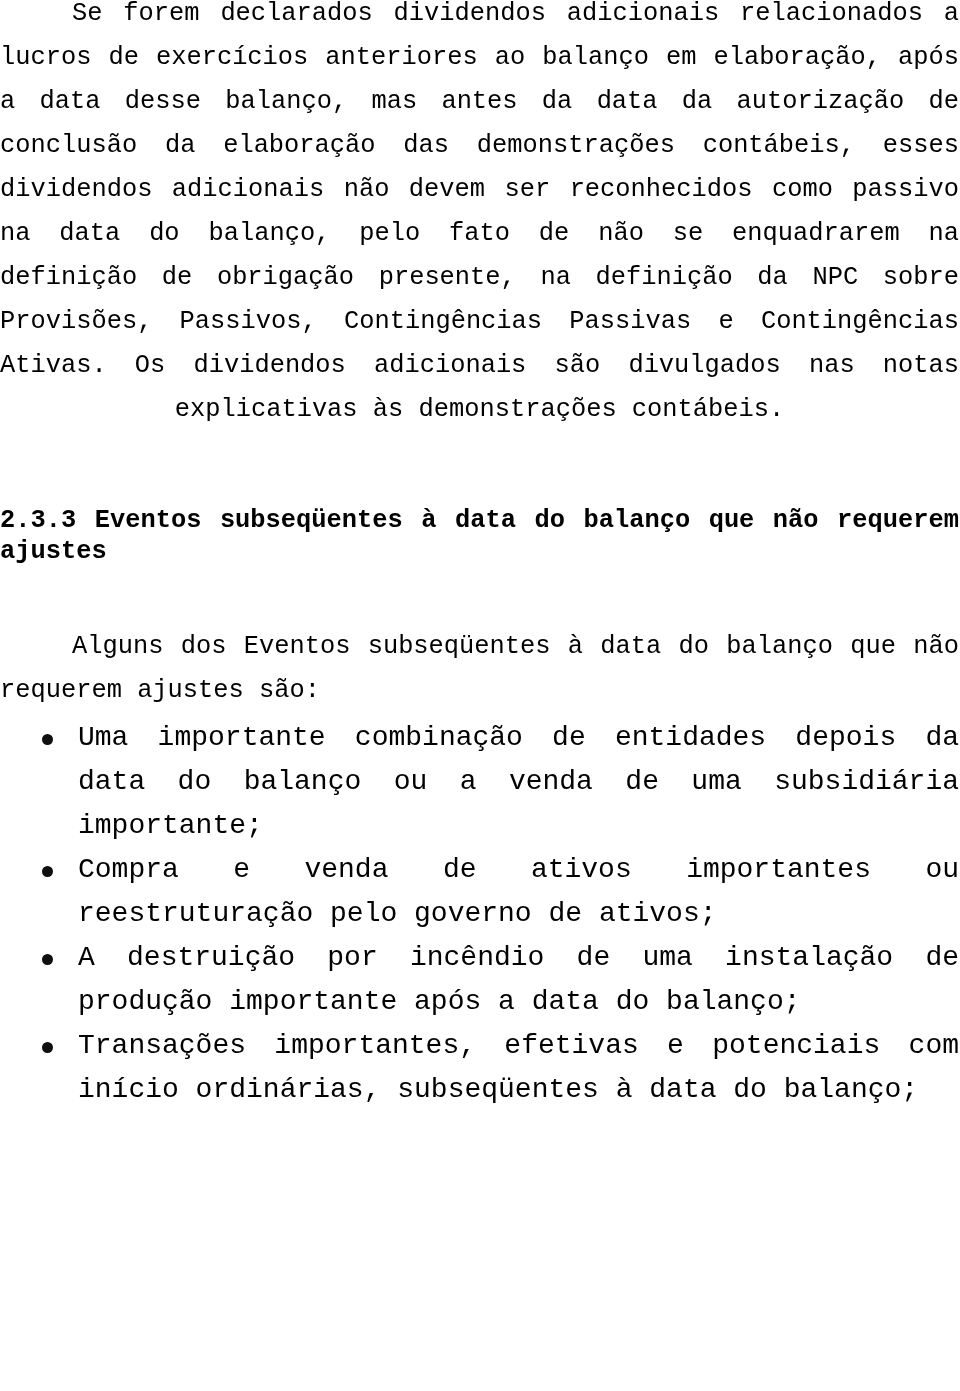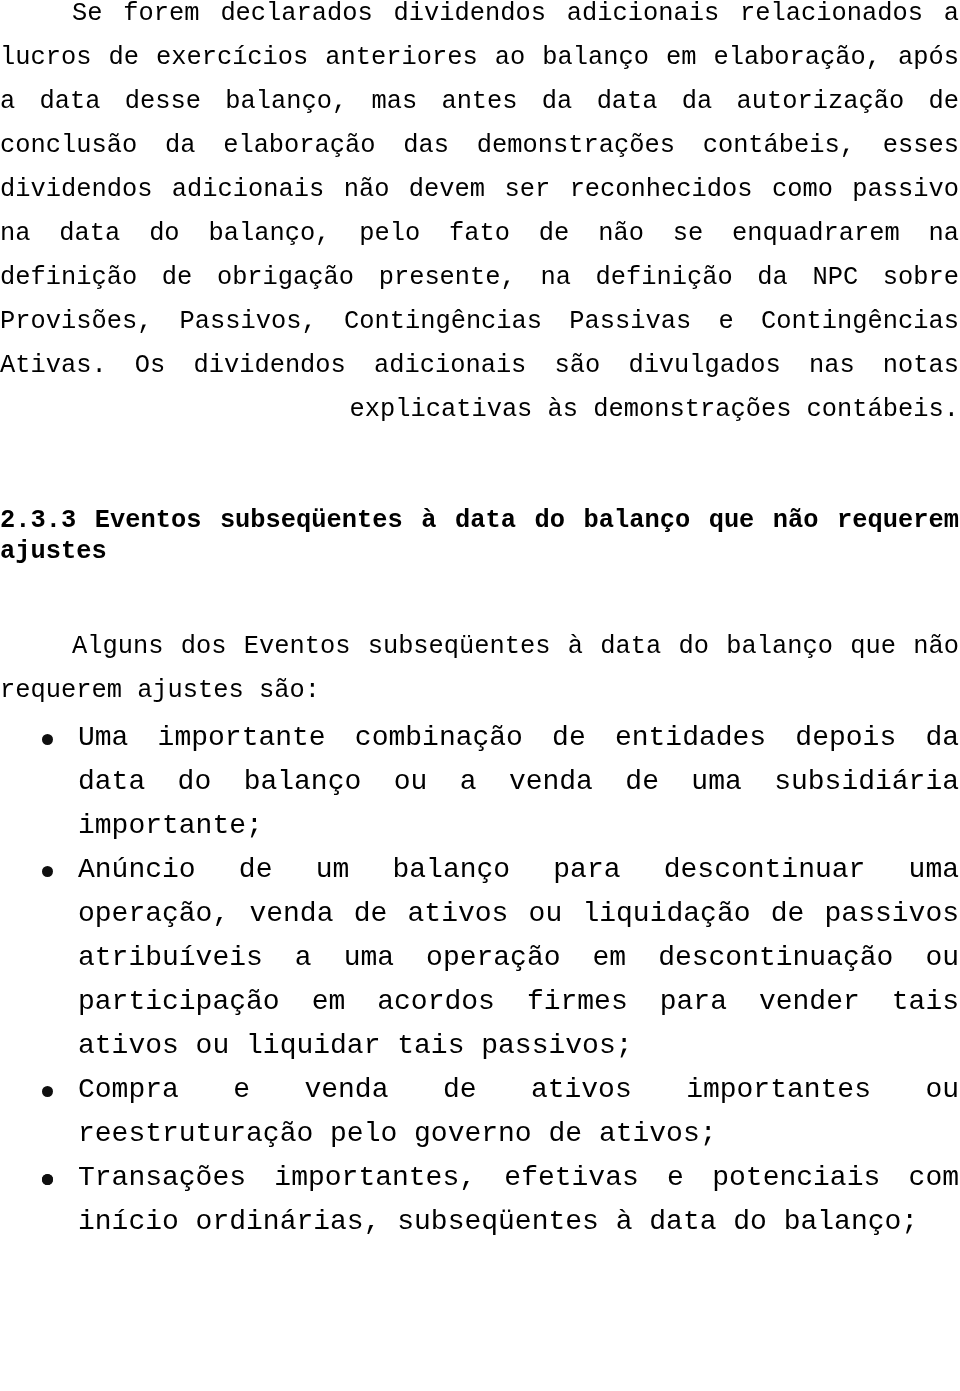--- a/index.html
+++ b/index.html
@@ -46,21 +46,21 @@
     text-align-last: justify;
   }
 
   #para-dividends {
     position: absolute;
     left: 0px;
     top: -8px;
     width: 959px;
   }
   #para-dividends .tail {
-    text-align: right;
+    text-align: center;
   }
 
   
   .heading {
     position: absolute;
     left: 0px;
     top: 505px;
     width: 959px;
     font-size: 25.4px;
     line-height: 31px;
@@ -128,19 +128,18 @@
   </div>
 
   <h2 class="heading">2.3.3 Eventos subseqüentes à data do balanço que não requerem ajustes</h2>
 
   <div id="para-intro">
     <p class="para"><span class="indent-lead"></span><span>Alguns dos Eventos subseqüentes à data do balanço que não requerem ajustes são:</span></p>
   </div>
 
   <ul class="bullets">
     <li><span class="bullet-dot"></span><span>Uma importante combinação de entidades depois da data do balanço ou a venda de uma subsidiária importante;</span></li>
-    <li><span class="bullet-dot"></span><span>Anúncio de um balanço para descontinuar uma operação, venda de ativos ou liquidação de passivos atribuíveis a uma operação em descontinuação ou participação em acordos firmes para vender tais ativos ou liquidar tais passivos;</span></li>
     <li><span class="bullet-dot"></span><span>Compra e venda de ativos importantes ou reestruturação pelo governo de ativos;</span></li>
-    <li><span class="bullet-dot"></span></li>
+    <li><span class="bullet-dot"></span><span>A destruição por incêndio de uma instalação de produção importante após a data do balanço;</span></li>
     <li><span class="bullet-dot"></span><span>Transações importantes, efetivas e potenciais com início ordinárias, subseqüentes à data do balanço;</span></li>
   </ul>
 
 </div>
 
 </body></html>

